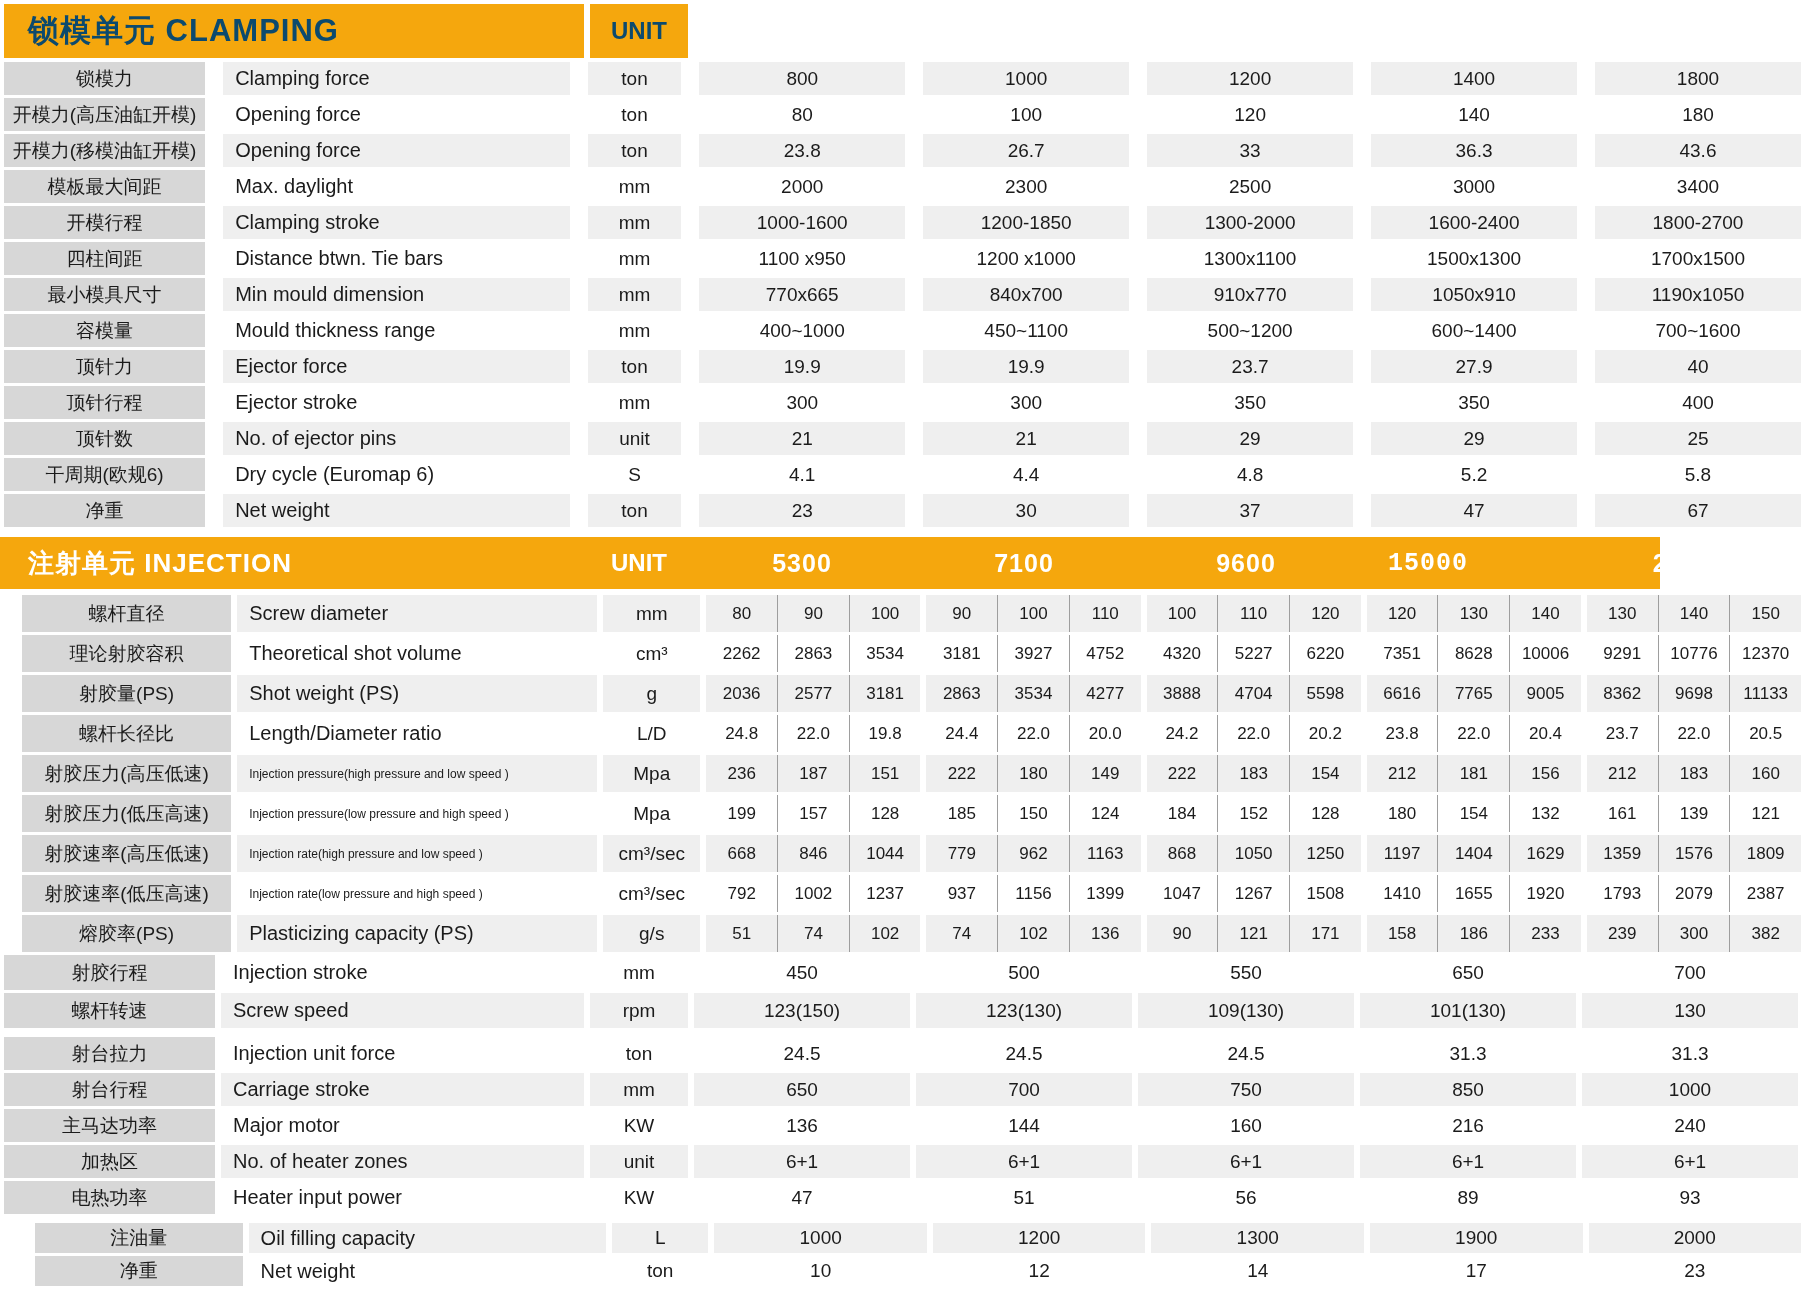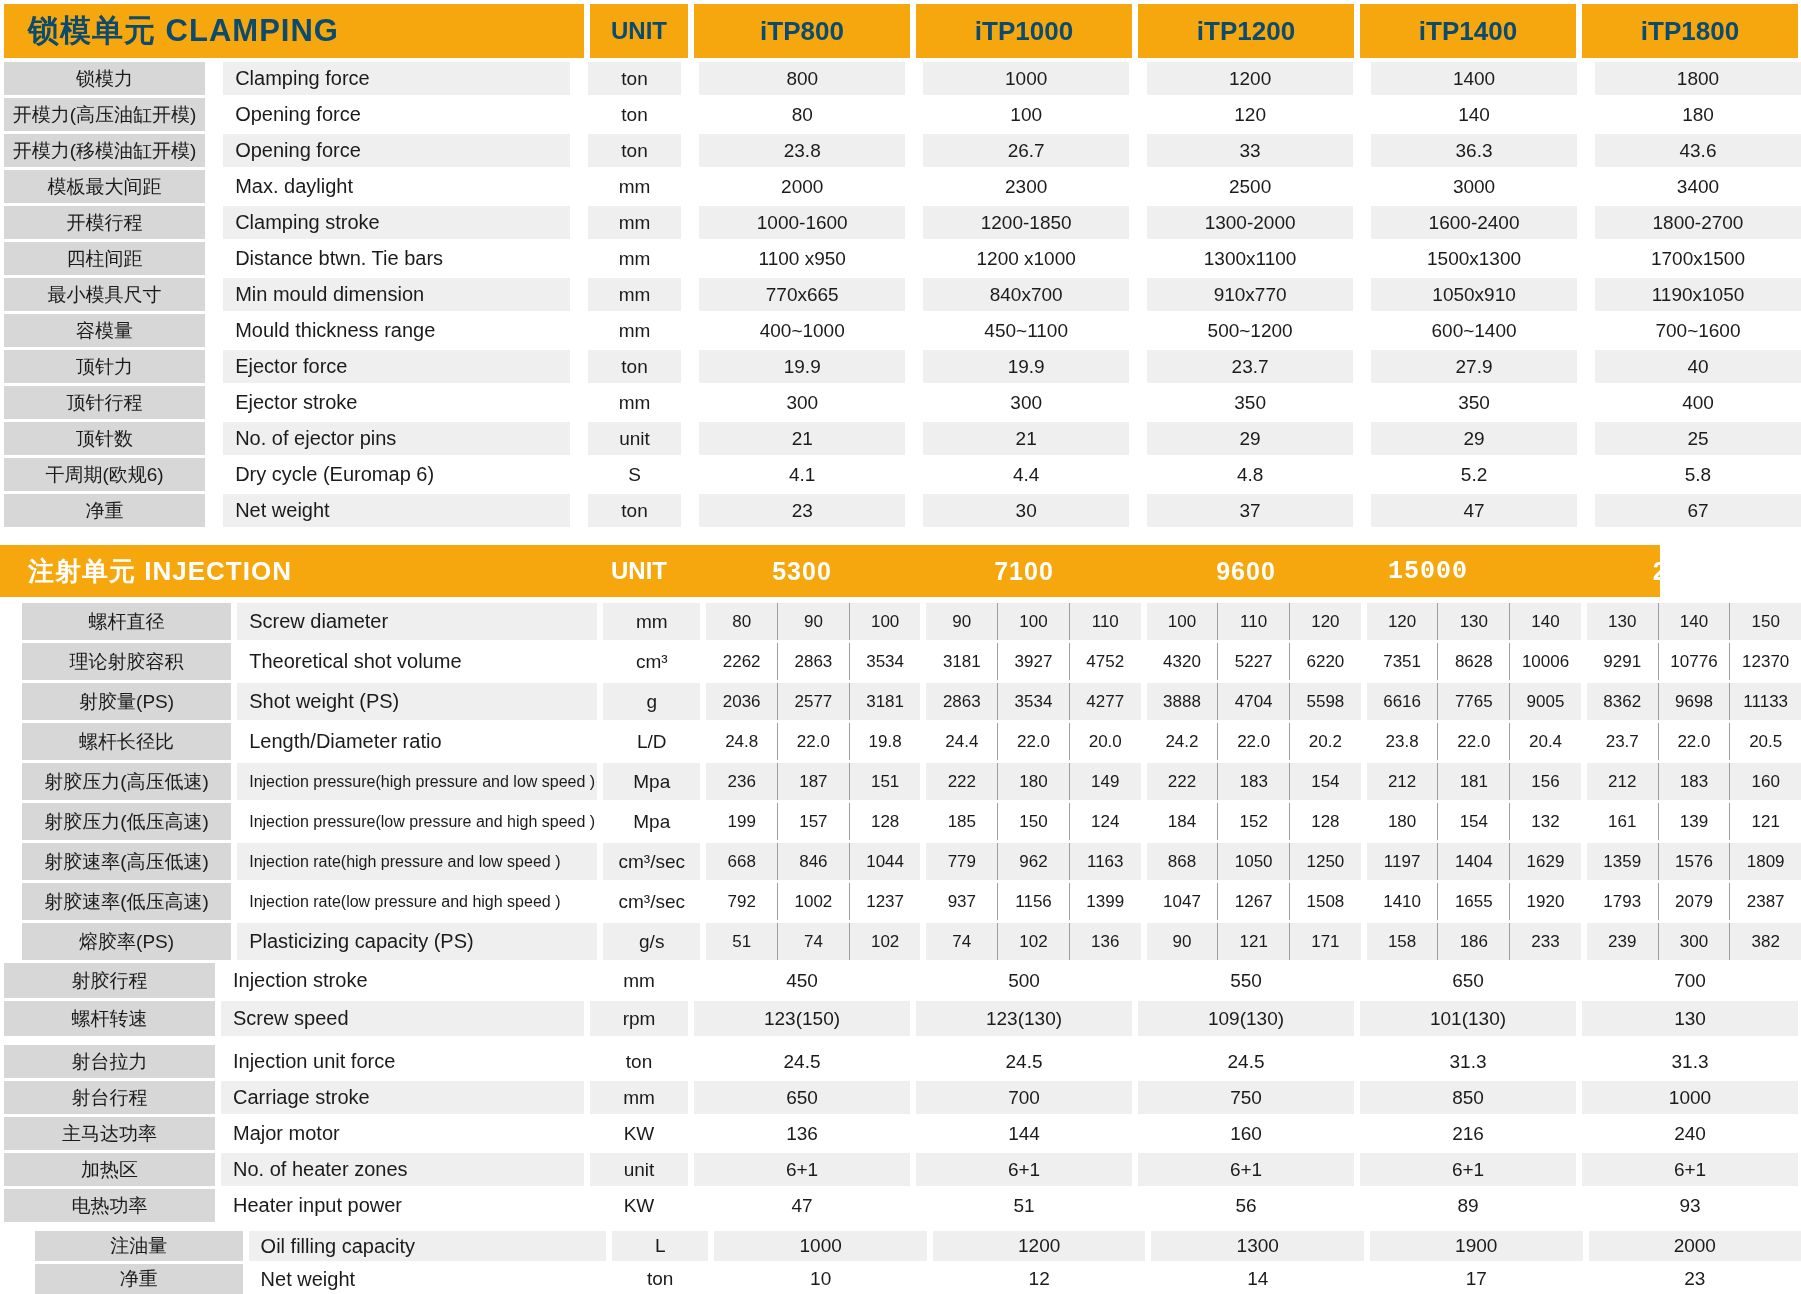--- a/index.html
+++ b/index.html
@@ -23,38 +23,38 @@
     background:var(--orange);color:#0c4a6e;font-weight:bold;
     display:flex;align-items:center;justify-content:center;
   }
   .hdr-title{width:580px;justify-content:flex-start;padding-left:24px;font-size:31px;letter-spacing:1px;}
   .hdr-unit{width:98px;font-size:24px;margin-left:6px;}
   .model-h{width:216px;font-size:26px;margin-left:6px;}
 
   
   .hdr-inj{
     position:relative;height:52px;background:var(--orange);
-    width:1660px;margin:9px 0 6px 0;color:#fff;font-weight:bold;
+    width:1660px;margin:1px 0 6px 0;color:#fff;font-weight:bold;
   }
   .hdr-inj .inj-title{position:absolute;left:28px;top:0;height:100%;display:flex;align-items:center;font-size:26px;letter-spacing:1px;}
   .hdr-inj .inj-unit{position:absolute;left:590px;width:98px;top:0;height:100%;display:flex;align-items:center;justify-content:center;font-size:24px;}
   .hdr-inj .inj-model{position:absolute;top:0;height:100%;width:216px;display:flex;align-items:center;justify-content:center;font-size:25px;letter-spacing:1px;}
 
   
   .row{display:flex;margin-left:4px;}
   .cn{
     width:211px;background:var(--label-bg);
     display:flex;align-items:center;justify-content:center;
     font-size:19px;text-align:center;line-height:1.05;
   }
   .en{
     width:363px;margin-left:6px;display:flex;align-items:center;
     padding-left:12px;font-size:20px;
   }
-  .en.small{font-size:16px;}
+  .en.small{font-size:12px;}
   .unitc{width:98px;margin-left:6px;display:flex;align-items:center;justify-content:center;font-size:19px;}
   .val{width:216px;margin-left:6px;display:flex;align-items:center;justify-content:center;font-size:19px;}
   .odd .sc{background:var(--stripe);}
 
   .c-row{height:33px;margin-bottom:3px;gap:12px;}
   .i-sub{height:37px;margin-bottom:3px;margin-left:22px;}
   .i-m1{height:35px;margin-bottom:3px;}
   .i-m2{height:33px;margin-bottom:3px;}
   .i-m3{height:30px;margin-bottom:3px;padding-left:31px;}
   .gap-after{margin-bottom:9px;}
@@ -66,27 +66,20 @@
   .sub + .sub{border-left:1px solid var(--subline);}
 </style>
 </head>
 <body>
 
 <div class="page">
 
   <div class="hdr">
     <div class="hblock hdr-title">锁模单元 CLAMPING</div>
     <div class="hblock hdr-unit">UNIT</div>
-    <div id="clamp-models" style="display:flex">
-        <div class="hblock model-h">iTP800</div>
-        <div class="hblock model-h">iTP1000</div>
-        <div class="hblock model-h">iTP1200</div>
-        <div class="hblock model-h">iTP1400</div>
-        <div class="hblock model-h">iTP1800</div>
-      </div>
   </div>
 
   <div id="clamp-rows">
       <div class="row c-row odd">
         <div class="cn">锁模力</div>
         <div class="en sc">Clamping force</div>
         <div class="unitc sc">ton</div>
         <div class="val sc">800</div>
         <div class="val sc">1000</div>
         <div class="val sc">1200</div>

